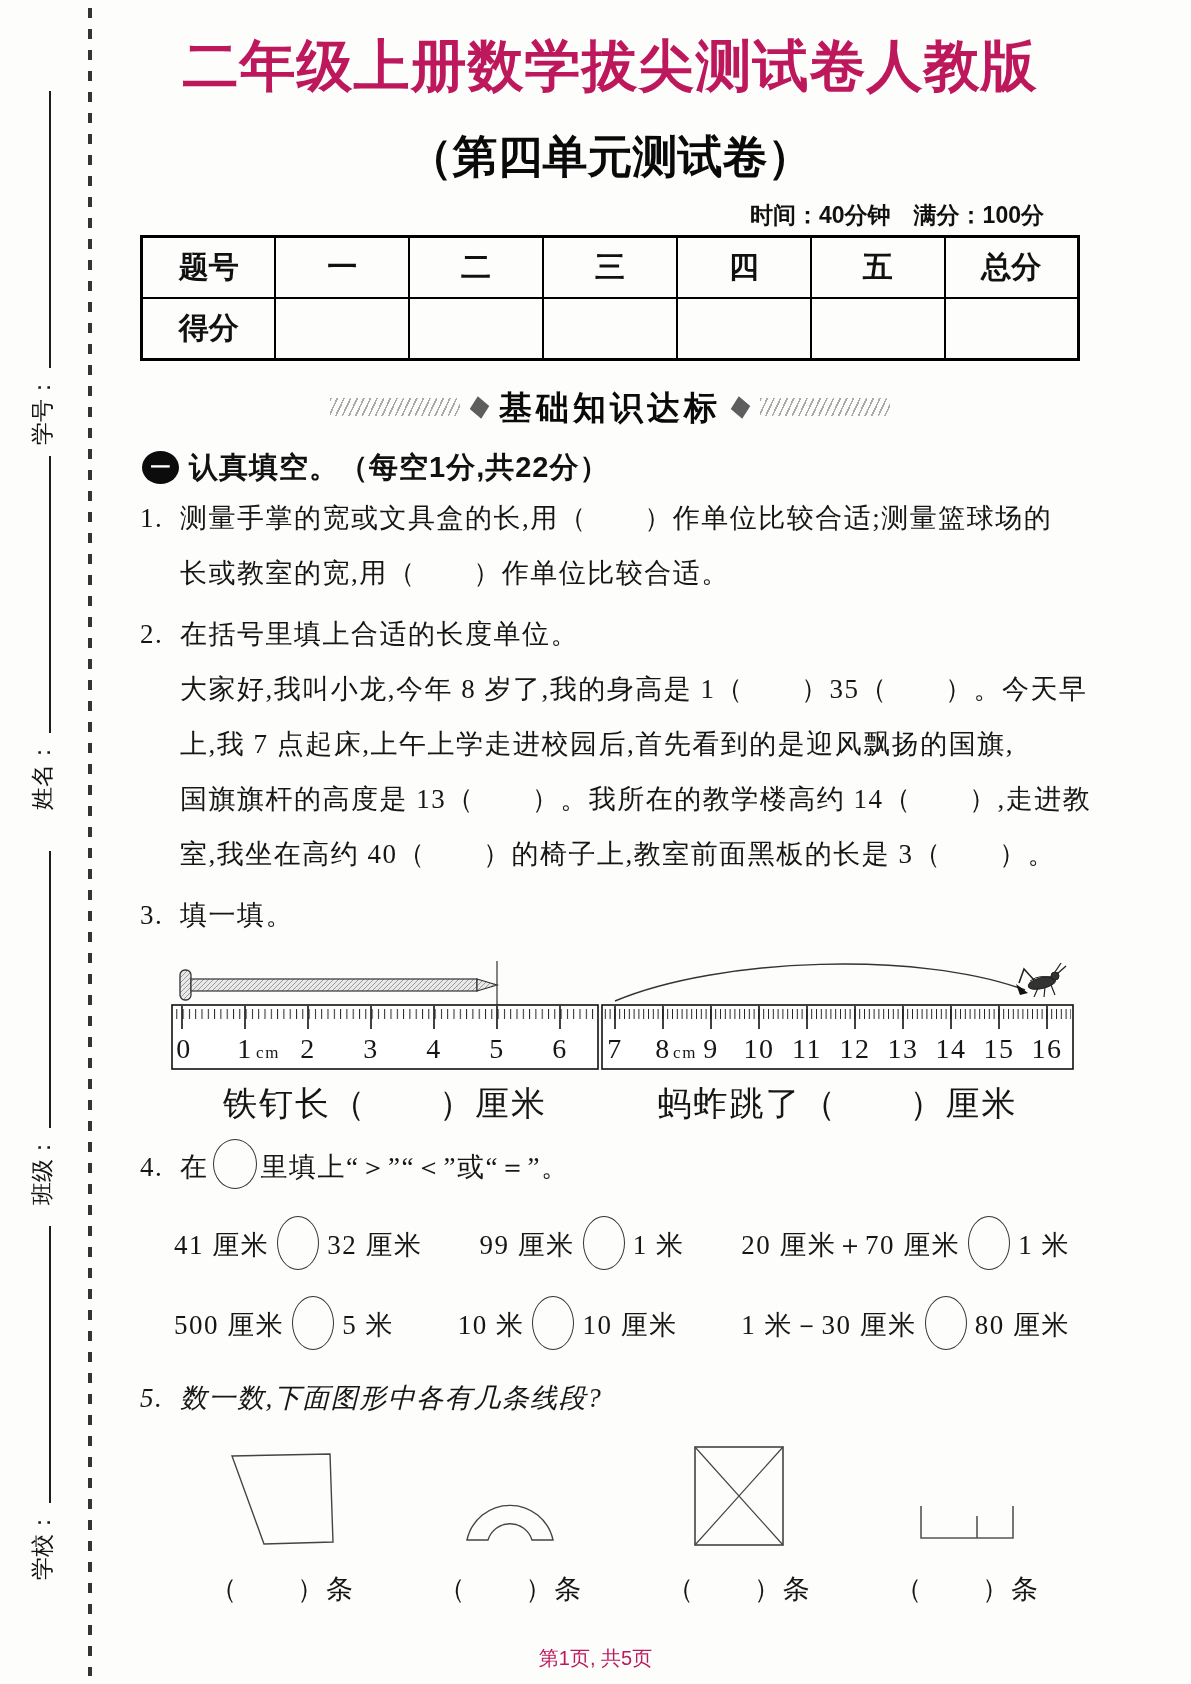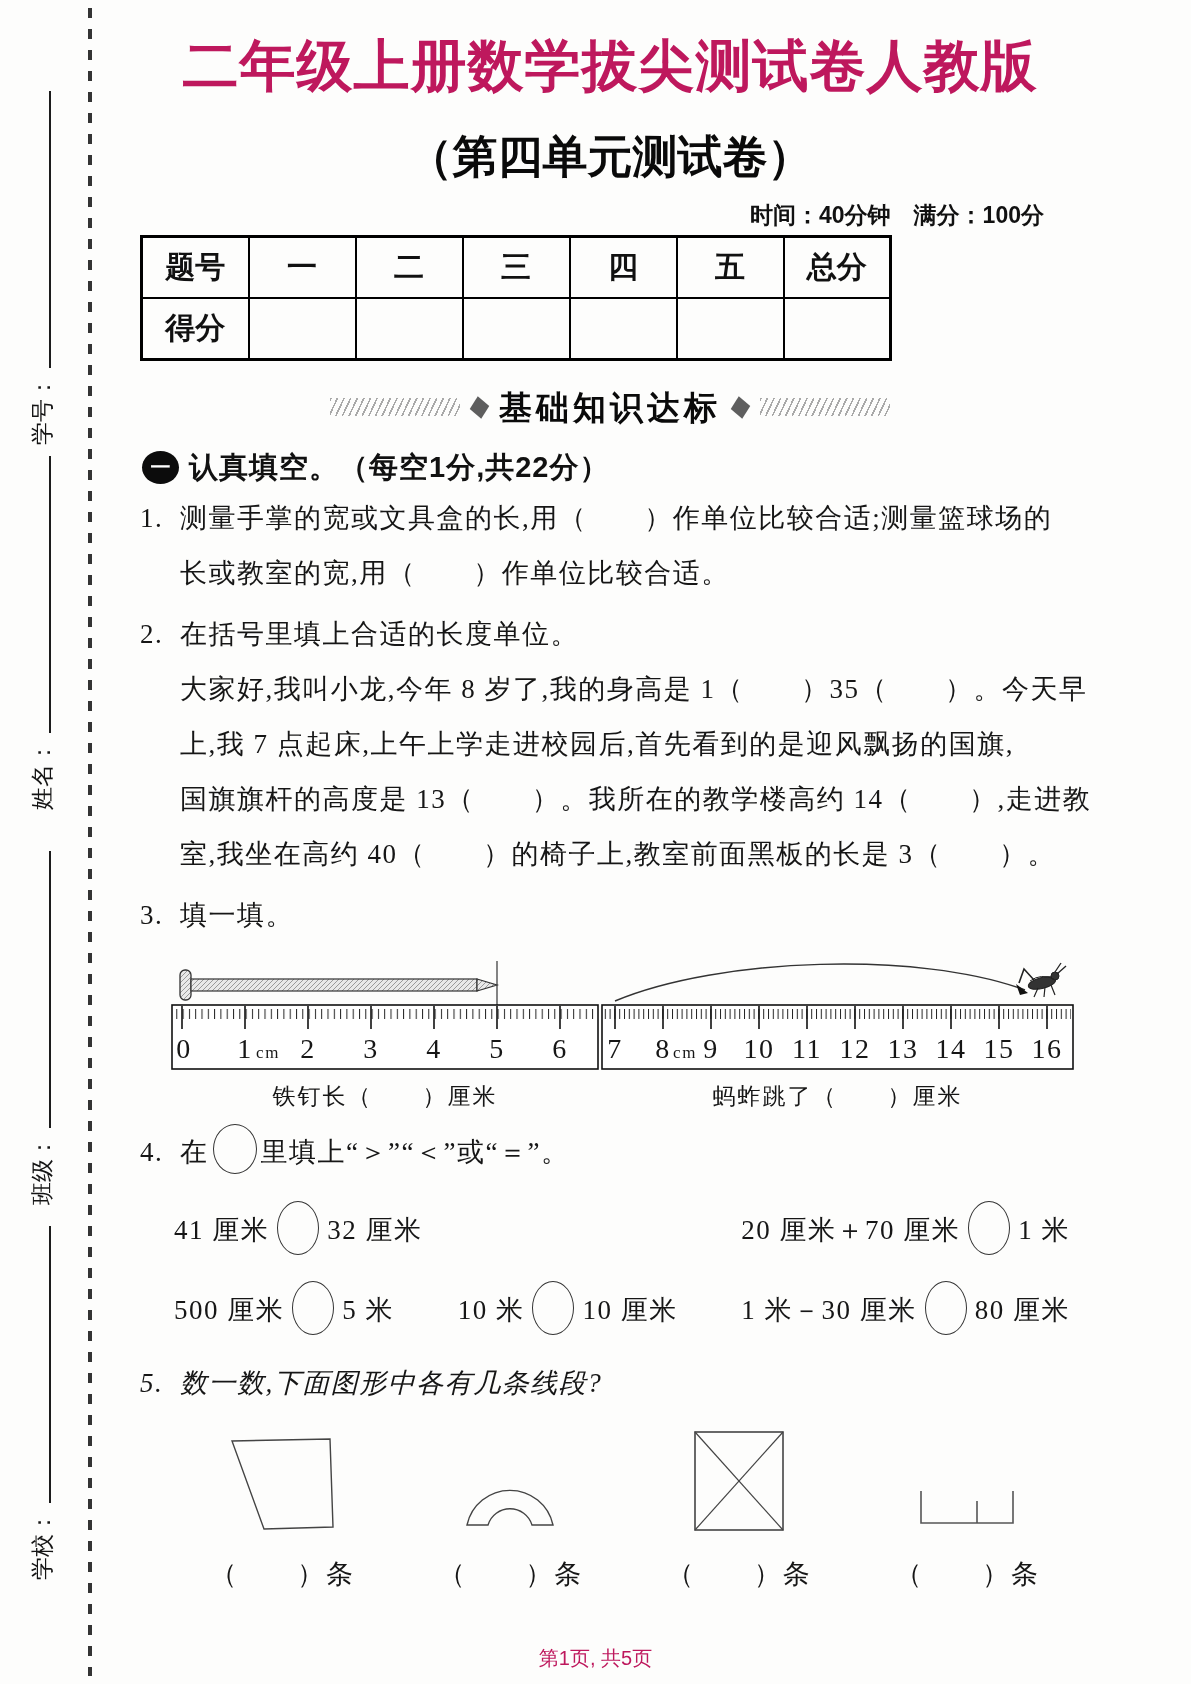--- a/index.html
+++ b/index.html
@@ -38,21 +38,21 @@
   h2.subtitle{
     margin:34px 0 0 0;text-align:center;
     font:900 45px/1.1 "Liberation Sans","DejaVu Sans",sans-serif;
     color:#0a0a0a;
   }
   .meta{
     margin:22px 36px 8px 0;text-align:right;
     font:600 23px/1 "Liberation Sans","DejaVu Sans",sans-serif;
   }
   
-  table.score{border-collapse:collapse;width:752px;table-layout:fixed;}
+  table.score{border-collapse:collapse;width:940px;table-layout:fixed;}
   table.score th,table.score td{
     border:2px solid #000;height:57px;text-align:center;vertical-align:middle;
     font:bold 30px/1 "Liberation Serif","DejaVu Serif",serif;
   }
   table.score{border:3px solid #000;}
 
   
   .banner{
     margin-top:30px;display:flex;align-items:center;justify-content:center;gap:12px;
   }
@@ -78,21 +78,21 @@
 
   
   .qblock{margin-top:6px;font-size:27px;letter-spacing:1.5px;color:#161616;}
   .qline{line-height:55px;white-space:nowrap;}
   .qno{display:inline-block;min-width:40px;}
   .indent{padding-left:40px;}
 
   
   .figures-row{display:flex;justify-content:space-between;align-items:flex-end;margin:10px 6px 0 30px;}
   .fig{text-align:center;}
-  .fig figcaption{margin-top:8px;font-size:23px;letter-spacing:2px;}
+  .fig figcaption{margin-top:8px;font-size:34px;letter-spacing:2px;}
   .fig svg{display:block;}
 
   
   .oval{
     display:inline-block;width:40px;height:52px;border:1.6px solid #333;border-radius:50%;
     vertical-align:-16px;margin:0 8px;background:transparent;
   }
   .oval.small{width:42px;height:48px;vertical-align:-13px;margin:0 4px;}
   .cmp-row{display:flex;justify-content:space-between;margin:20px 10px 0 34px;}
   .cmp{white-space:nowrap;line-height:60px;}
@@ -289,20 +289,21 @@
         </figure>
       </div>
     </div>
 
     <div class="qblock">
       <div class="qline" style="margin-top:12px;">
         <span class="qno">4.</span><span>在</span><span class="oval small"></span><span>里填上“＞”“＜”或“＝”。</span>
       </div>
       <div class="cmp-row">
         <span class="cmp"><span>41 厘米</span><span class="oval"></span><span>32 厘米</span></span>
+        <span class="cmp"><span>99 厘米</span><span class="oval"></span><span>1 米</span></span>
         <span class="cmp"><span>20 厘米＋70 厘米</span><span class="oval"></span><span>1 米</span></span>
       </div>
       <div class="cmp-row">
         <span class="cmp"><span>500 厘米</span><span class="oval"></span><span>5 米</span></span>
         <span class="cmp"><span>10 米</span><span class="oval"></span><span>10 厘米</span></span>
         <span class="cmp"><span>1 米－30 厘米</span><span class="oval"></span><span>80 厘米</span></span>
       </div>
     </div>
 
     <div class="qblock">

